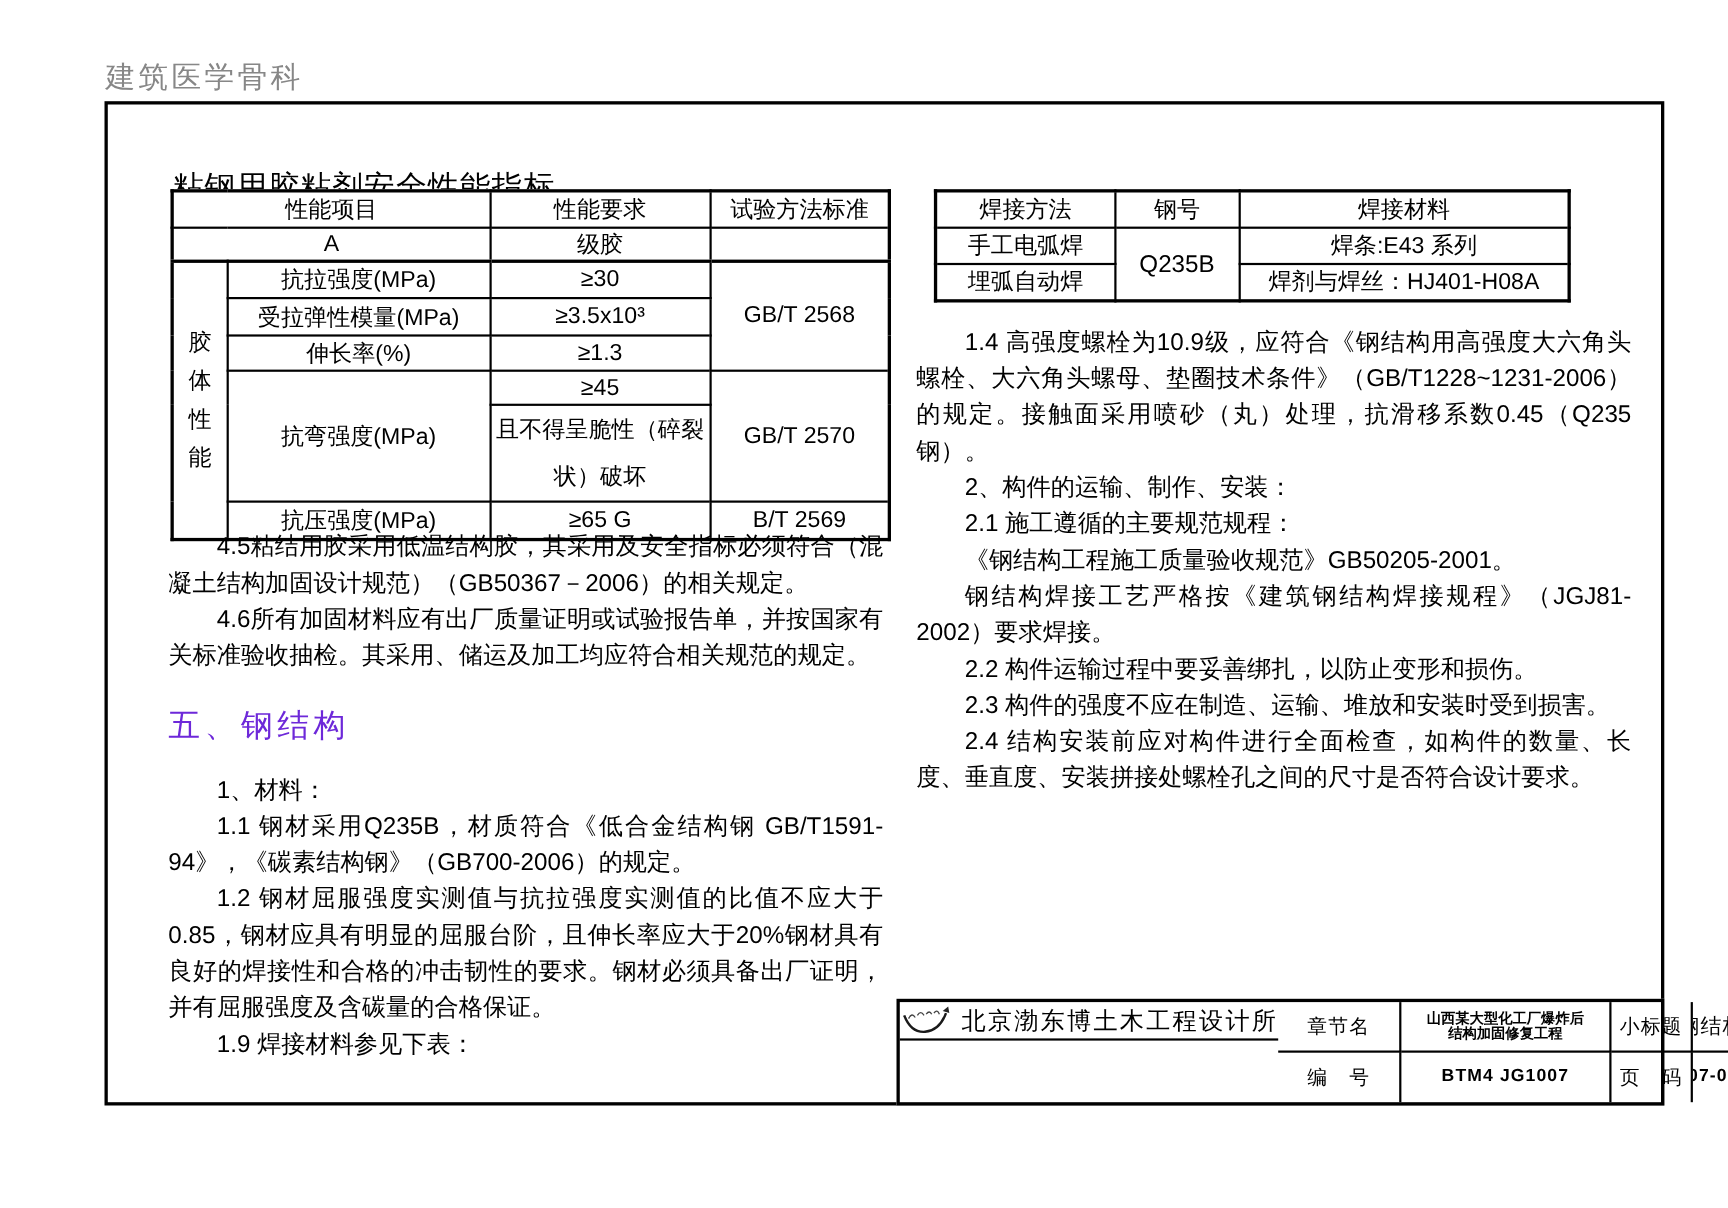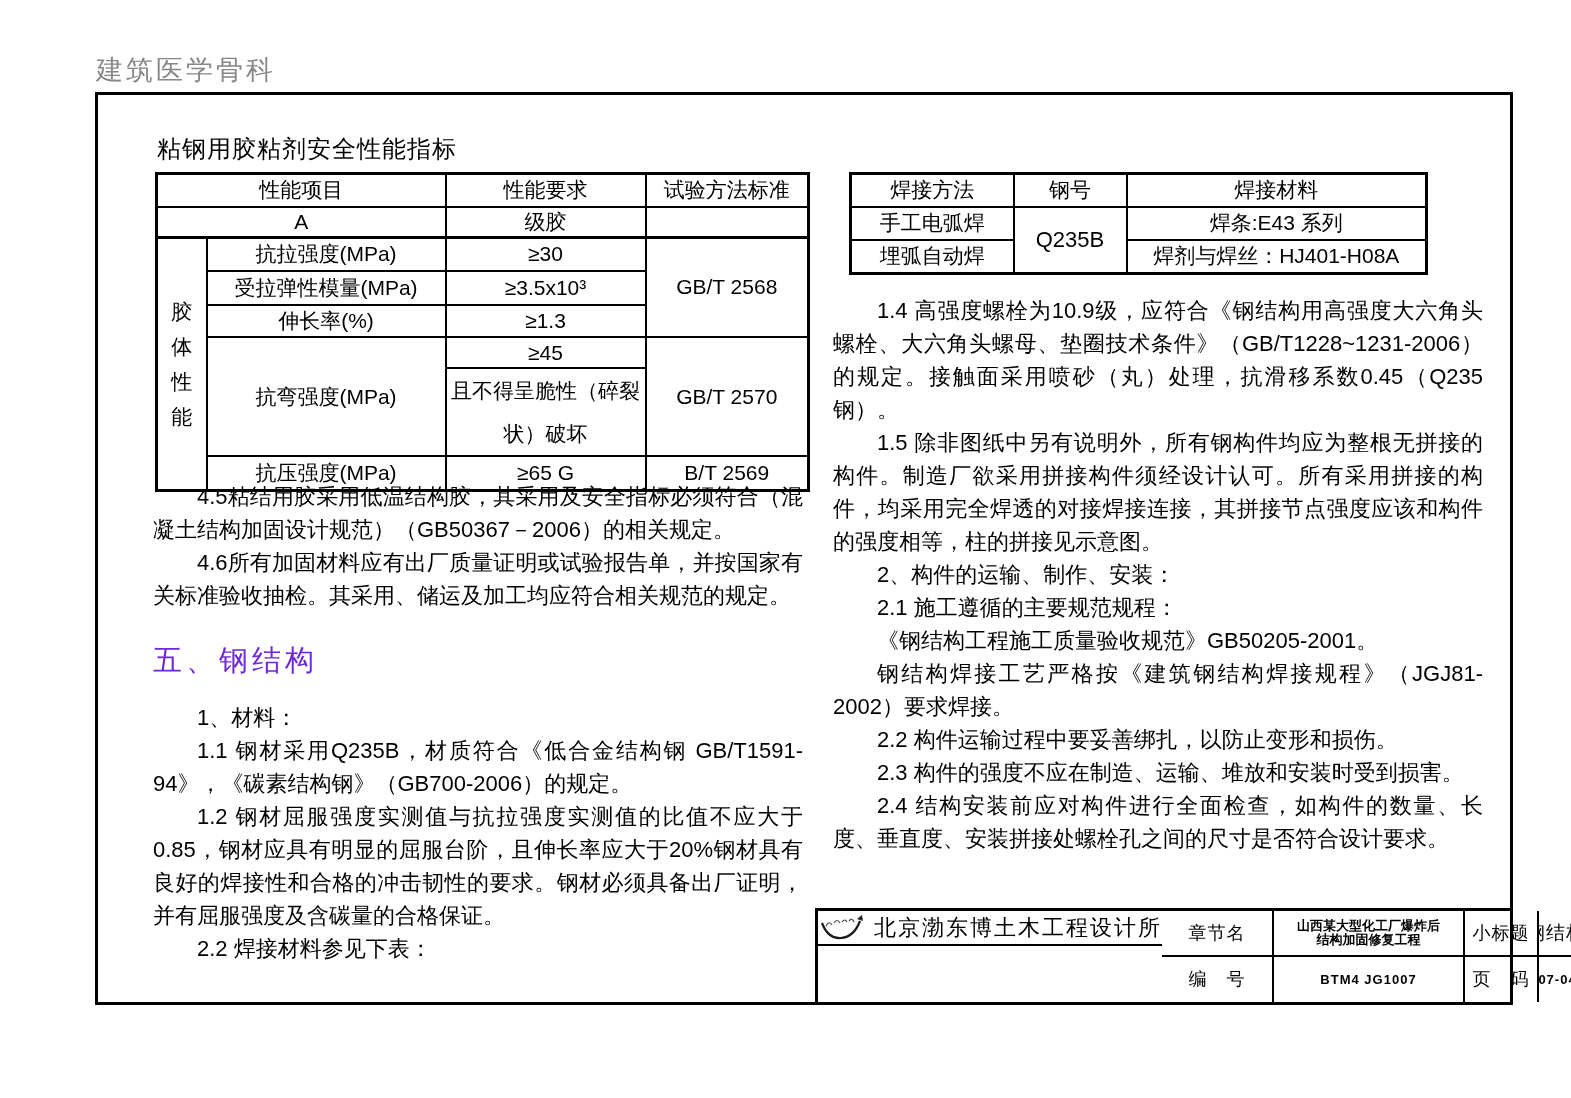--- a/index.html
+++ b/index.html
@@ -28,22 +28,22 @@
     position: absolute;
     left: 75px;
     top: 92px;
     width: 1418px;
     height: 913px;
     border: 3px solid #000;
   }
   .table-caption {
     position: absolute;
     left: 137px;
-    top: 133px;
-    font-size: 24px;
+    top: 151px;
+    font-size: 28px;
     letter-spacing: 1px;
     white-space: nowrap;
   }
   
   table.doc { border-collapse: collapse; table-layout: fixed; background: #fff; }
   table.doc td {
     border: 2px solid #000;
     text-align: center;
     vertical-align: middle;
     font-size: 21px;
@@ -125,21 +125,21 @@
     justify-content: center;
     border-right: 2px solid #000;
     font-size: 18px;
     letter-spacing: 1px;
     white-space: nowrap;
     overflow: hidden;
   }
   .tb-cell.last { border-right: none; }
   .tb-cell.rowline { border-bottom: 2px solid #000; }
   .tb-project { flex-direction: column; font-size: 13px; line-height: 14px; letter-spacing: 0; font-weight: bold; }
-  .tb-value { font-size: 13px; font-weight: bold; letter-spacing: 1px; }
+  .tb-value { font-size: 16px; font-weight: bold; letter-spacing: 1px; }
   .tb-subtitle { font-size: 19px; padding-left: 37px; }
   .logo-svg { display: block; }
 </style>
 </head>
 <body>
 
 <div class="page">
 
   <div class="watermark">建筑医学骨科</div>
 
@@ -219,26 +219,25 @@
   </tbody>
     </table>
 
   <div class="left-text">
     <p class="para">4.5粘结用胶采用低温结构胶，其采用及安全指标必须符合（混凝土结构加固设计规范）（GB50367－2006）的相关规定。</p>
     <p class="para">4.6所有加固材料应有出厂质量证明或试验报告单，并按国家有关标准验收抽检。其采用、储运及加工均应符合相关规范的规定。</p>
     <h2 class="section-heading">五、钢结构</h2>
     <p class="para">1、材料：</p>
     <p class="para">1.1 钢材采用Q235B，材质符合《低合金结构钢 GB/T1591-94》，《碳素结构钢》（GB700-2006）的规定。</p>
     <p class="para">1.2 钢材屈服强度实测值与抗拉强度实测值的比值不应大于0.85，钢材应具有明显的屈服台阶，且伸长率应大于20%钢材具有良好的焊接性和合格的冲击韧性的要求。钢材必须具备出厂证明，并有屈服强度及含碳量的合格保证。</p>
-    <p class="para">2.2 焊接材料参见下表：</p>
+    <p class="para">1.9 焊接材料参见下表：</p>
   </div>
 
   <div class="right-text">
     <p class="para">1.4 高强度螺栓为10.9级，应符合《钢结构用高强度大六角头螺栓、大六角头螺母、垫圈技术条件》（GB/T1228~1231-2006）的规定。接触面采用喷砂（丸）处理，抗滑移系数0.45（Q235钢）。</p>
-    <p class="para">1.5 除非图纸中另有说明外，所有钢构件均应为整根无拼接的构件。制造厂欲采用拼接构件须经设计认可。所有采用拼接的构件，均采用完全焊透的对接焊接连接，其拼接节点强度应该和构件的强度相等，柱的拼接见示意图。</p>
     <p class="para">2、构件的运输、制作、安装：</p>
     <p class="para">2.1 施工遵循的主要规范规程：</p>
     <p class="para">《钢结构工程施工质量验收规范》GB50205-2001。</p>
     <p class="para">钢结构焊接工艺严格按《建筑钢结构焊接规程》（JGJ81-2002）要求焊接。</p>
     <p class="para">2.2 构件运输过程中要妥善绑扎，以防止变形和损伤。</p>
     <p class="para">2.3 构件的强度不应在制造、运输、堆放和安装时受到损害。</p>
     <p class="para">2.4 结构安装前应对构件进行全面检查，如构件的数量、长度、垂直度、安装拼接处螺栓孔之间的尺寸是否符合设计要求。</p>
   </div>
 
   <div class="title-block">

